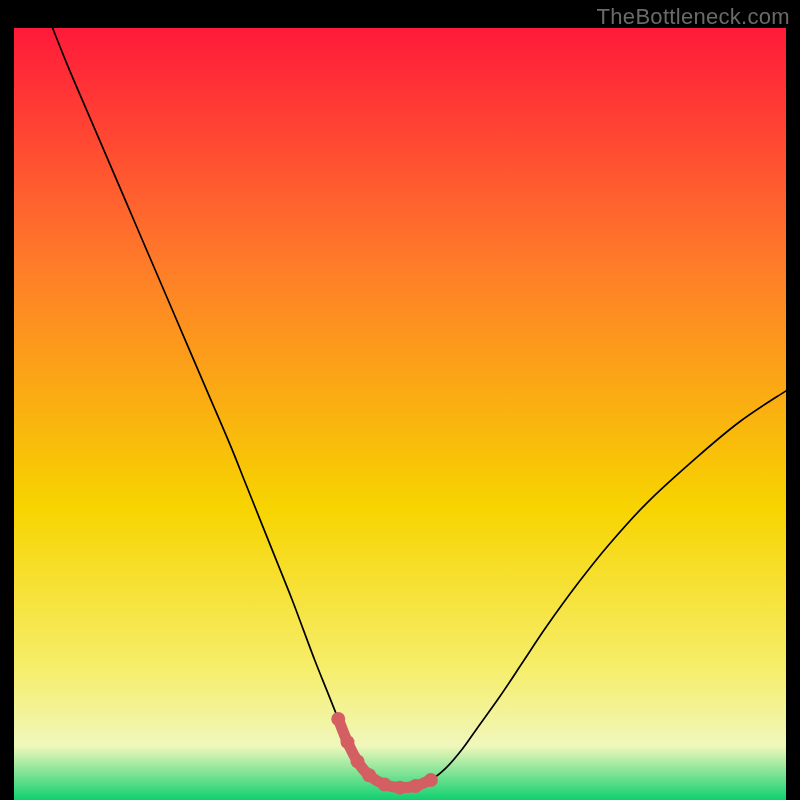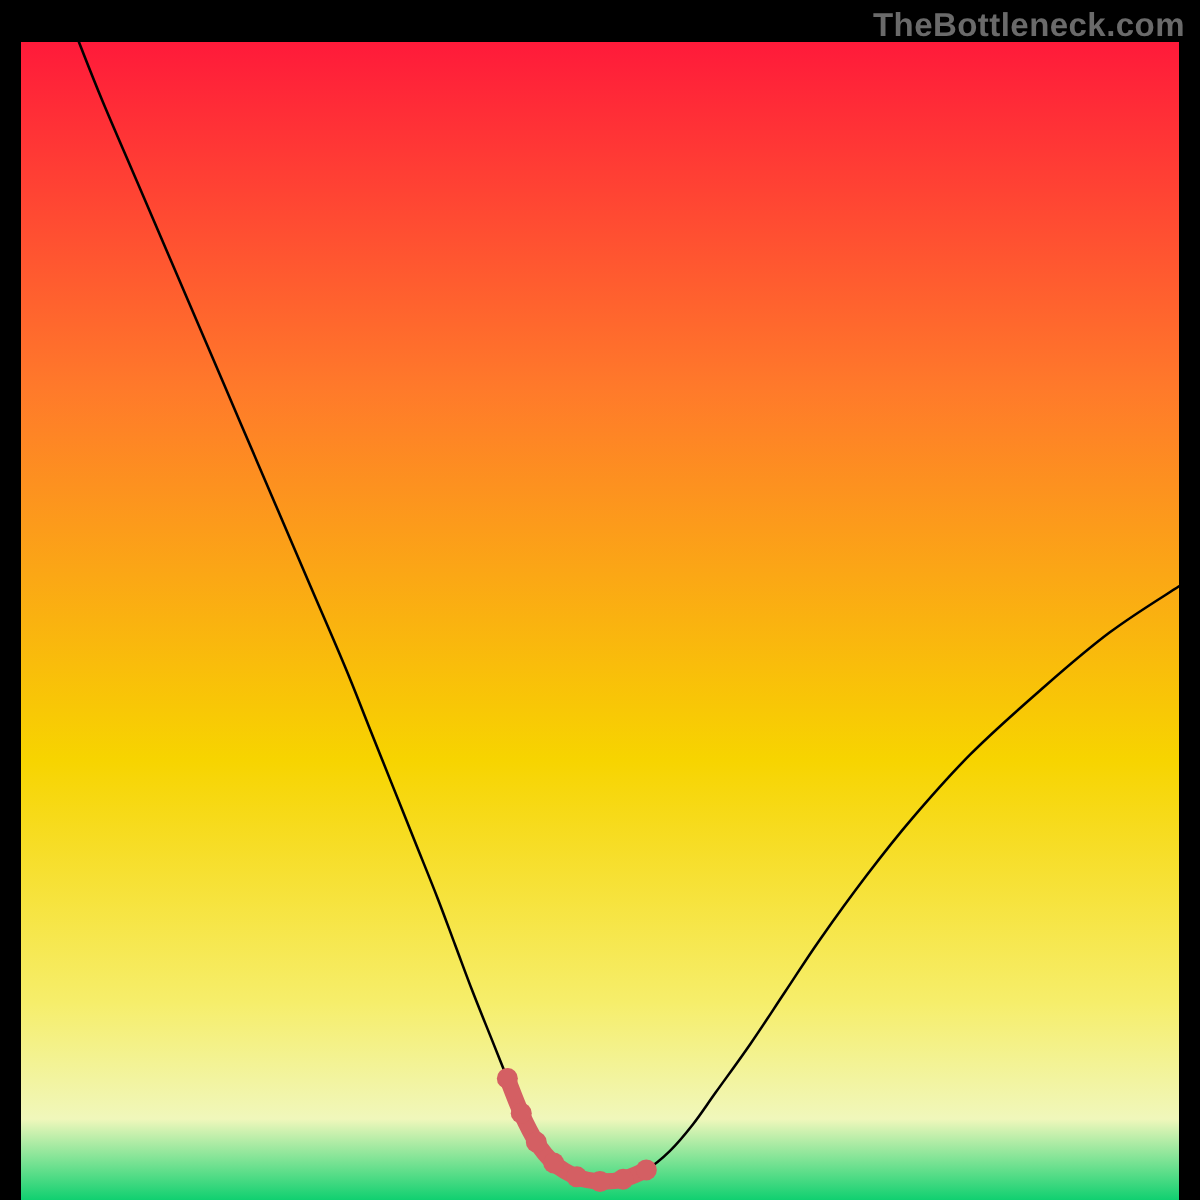--- a/index.html
+++ b/index.html
@@ -16,21 +16,21 @@
     width: 800px;
     height: 800px;
     background: #000;
   }
   .watermark {
     position: absolute;
     top: 4px;
     right: 10px;
     color: #6a6a6a;
     font-size: 22px;
-    font-weight: 700;
+    font-weight: 400;
     letter-spacing: 0.3px;
     z-index: 5;
   }
   svg.plot {
     position: absolute;
     left: 14px;
     top: 28px;
     width: 772px;
     height: 772px;
   }

